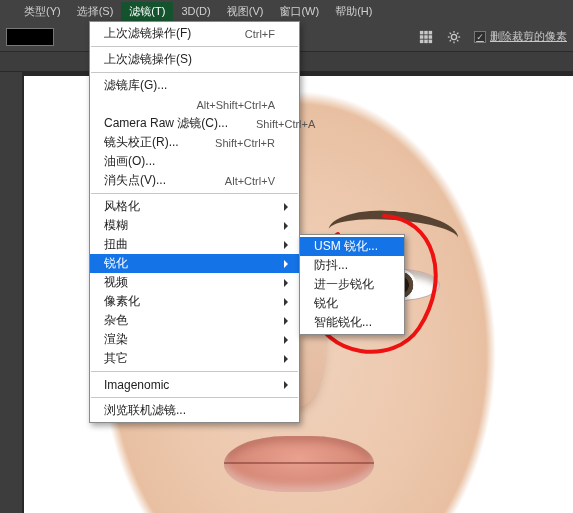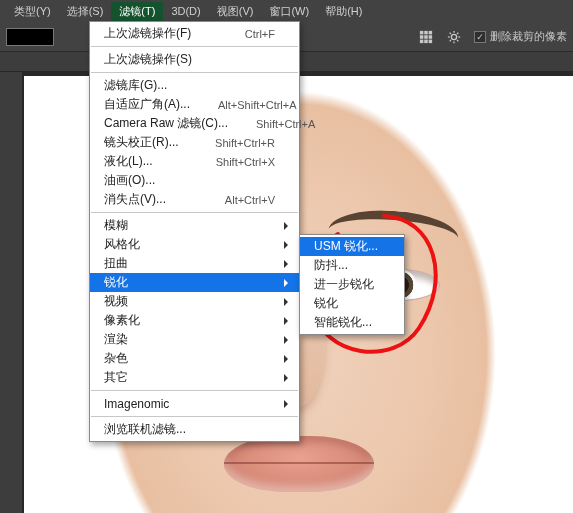--- a/index.html
+++ b/index.html
@@ -1,26 +1,26 @@
 <!DOCTYPE html>
 <html><head>
 <meta charset="utf-8">
 <style>
   * { margin: 0; padding: 0; box-sizing: border-box; font-family: "Microsoft YaHei", sans-serif; }
   body { background: #4a4a4a; width: 573px; height: 513px; overflow: hidden; position: relative; }
 
   
-  .menubar { background: #424242; height: 22px; display: flex; align-items: center; padding: 0 6px; color: #d0d0d0; font-size: 11px; }
+  .menubar { background: #424242; height: 22px; display: flex; align-items: center; padding: 0 16px; color: #d0d0d0; font-size: 11px; }
   .menubar .mi { padding: 2px 8px; cursor: default; }
   .menubar .mi.active { background: #14532d; color: #fff; }
 
   
   .toolbar { background: #424242; height: 30px; border-bottom: 1px solid #2a2a2a; display: flex; align-items: center; padding: 0 6px; gap: 8px; }
   .swatch { width: 48px; height: 18px; background: #000; border: 1px solid #777; }
-  .toolbar-right { margin-left: auto; display: flex; align-items: center; gap: 12px; color: #c8c8c8; font-size: 11px; }
+  .toolbar-right { margin-left: auto; display: flex; align-items: center; gap: 12px; color: #c8c8c8; font-size: 11px; text-decoration: underline; }
   .tb-icon { width: 16px; height: 16px; display: inline-flex; align-items: center; justify-content: center; color: #c8c8c8; }
   .checkbox { display:flex; align-items:center; gap:4px; }
   .checkbox .box { width:12px;height:12px;border:1px solid #777;background:#2f2f2f; display:flex;align-items:center;justify-content:center;}
   .checkbox .box::after { content:"✓"; font-size:9px; color:#c8c8c8; }
 
   
   .subbar { background: #3d3d3d; height: 20px; border-bottom: 1px solid #282828; color:#bdbdbd; font-size:9px; padding:2px 6px; }
 
   
   .canvas { position: absolute; left:0; top:72px; right:0; bottom:0; background:#282828; display:flex; }
@@ -141,66 +141,61 @@
     </div>
     <div class="sep"></div>
     <div class="row">
       <span>上次滤镜操作(S)</span>
     </div>
     <div class="sep"></div>
     <div class="row">
       <span>滤镜库(G)...</span>
     </div>
     <div class="row">
-      <span>自适应广角(A)...</span>
       <span class="shortcut">Alt+Shift+Ctrl+A</span>
     </div>
     <div class="row">
       <span>Camera Raw 滤镜(C)...</span>
       <span class="shortcut">Shift+Ctrl+A</span>
     </div>
     <div class="row">
       <span>镜头校正(R)...</span>
       <span class="shortcut">Shift+Ctrl+R</span>
     </div>
     <div class="row">
-      <span>液化(L)...</span>
-      <span class="shortcut">Shift+Ctrl+X</span>
-    </div>
-    <div class="row">
       <span>油画(O)...</span>
     </div>
     <div class="row">
       <span>消失点(V)...</span>
       <span class="shortcut">Alt+Ctrl+V</span>
     </div>
     <div class="sep"></div>
     <div class="row hassub">
+      <span>风格化</span>
+    </div>
+    <div class="row hassub">
       <span>模糊</span>
-    </div>
-    <div class="row hassub">
-      <span>风格化</span>
     </div>
     <div class="row hassub">
       <span>扭曲</span>
     </div>
     <div class="row sel hassub">
       <span>锐化</span>
     </div>
     <div class="row hassub">
       <span>视频</span>
     </div>
     <div class="row hassub">
       <span>像素化</span>
     </div>
     <div class="row hassub">
+      <span>杂色</span>
+    </div>
+    <div class="row hassub">
       <span>渲染</span>
-    </div>
-    <div class="row hassub">
-      <span>杂色</span>
     </div>
     <div class="row hassub">
       <span>其它</span>
     </div>
     <div class="sep"></div>
     <div class="row hassub">
       <span>Imagenomic</span>
     </div>
     <div class="sep"></div>
     <div class="row">

